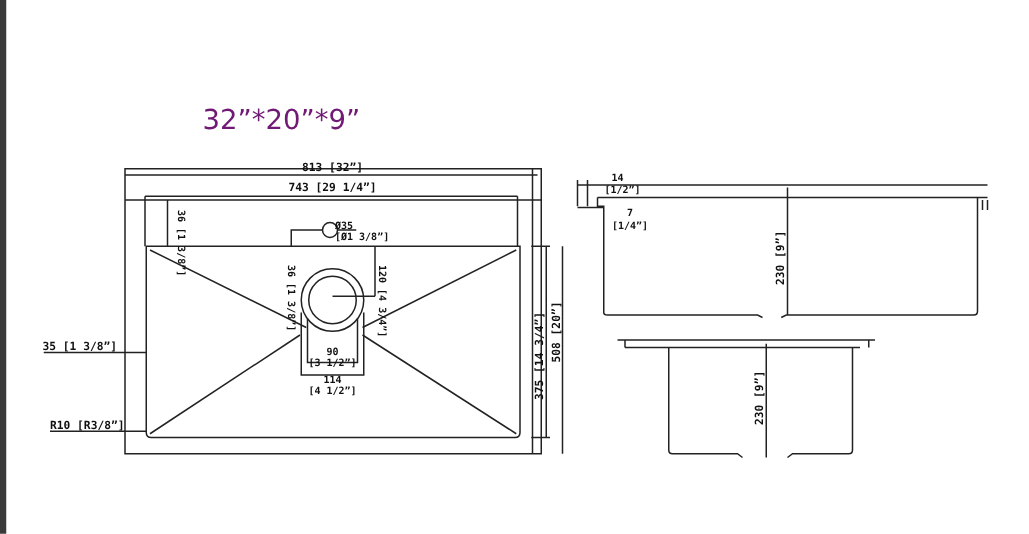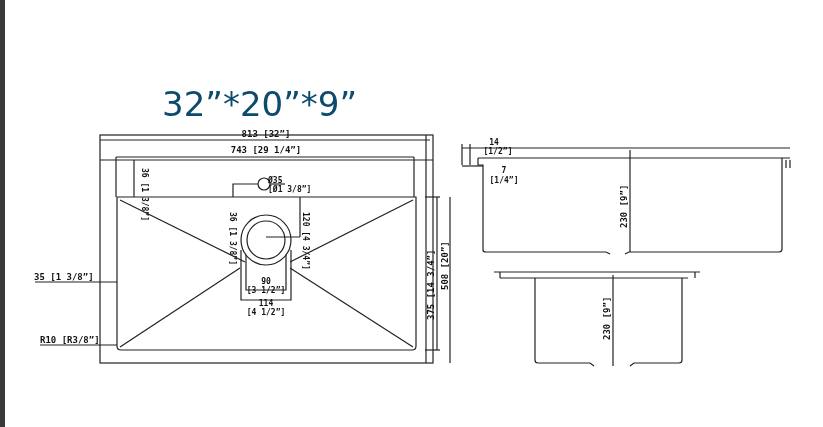--- a/index.html
+++ b/index.html
@@ -1,18 +1,18 @@
 <!DOCTYPE html>
 <html><head>
   <meta charset="utf-8">
   <style>
     html, body { margin: 0; padding: 0; background: #ffffff; }
     body { width: 823px; height: 427px; position: relative; overflow: hidden; font-family: "Liberation Sans", sans-serif; }
     .left-edge { position: absolute; left: 0; top: 0; width: 5px; height: 427px; background: #3a3a3a; }
-    .title { position: absolute; left: 162px; top: 84px; font-family: "DejaVu Sans", sans-serif; font-size: 34px; color: #0c4a6e; letter-spacing: 0px; }
+    .title { position: absolute; left: 162px; top: 84px; font-family: "DejaVu Sans", sans-serif; font-size: 22px; color: #701a75; letter-spacing: 0px; }
     svg { position: absolute; left: 0; top: 0; }
     .dim { font-family: "DejaVu Sans Mono", monospace; font-size: 9px; fill: #111; font-weight: bold; }
     .dimsm { font-family: "DejaVu Sans Mono", monospace; font-size: 8px; fill: #111; font-weight: bold; }
   </style>
 </head>
 <body>
 
 <div class="left-edge"></div>
 
 <div class="title">32”*20”*9”</div>

